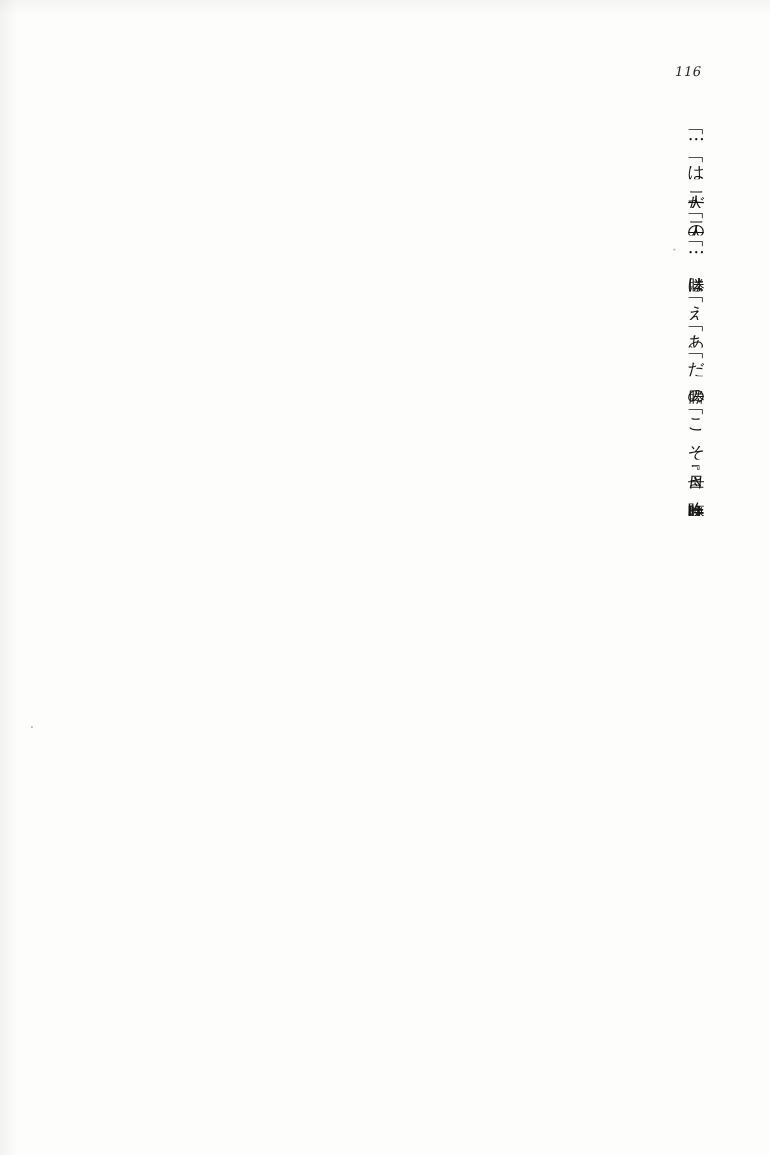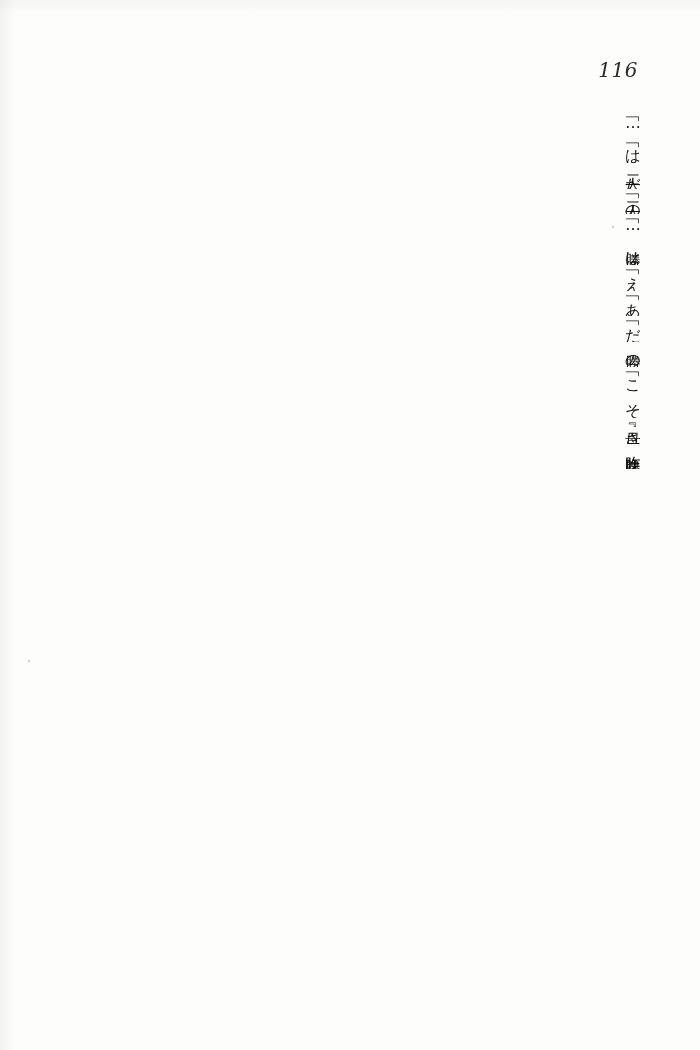--- a/index.html
+++ b/index.html
@@ -20,21 +20,21 @@
     width: 700px;
     height: 1050px;
     background: #fdfdfc;
   }
 
   
   .page-number {
     position: absolute;
     top: 58px;
     right: 62px;
-    font-size: 20px;
+    font-size: 12px;
     font-style: italic;
     font-family: "DejaVu Serif", "Liberation Serif", serif;
     color: #2a2a2a;
     letter-spacing: 0.5px;
   }
 
   
   .body-text {
     position: absolute;
     top: 112px;

